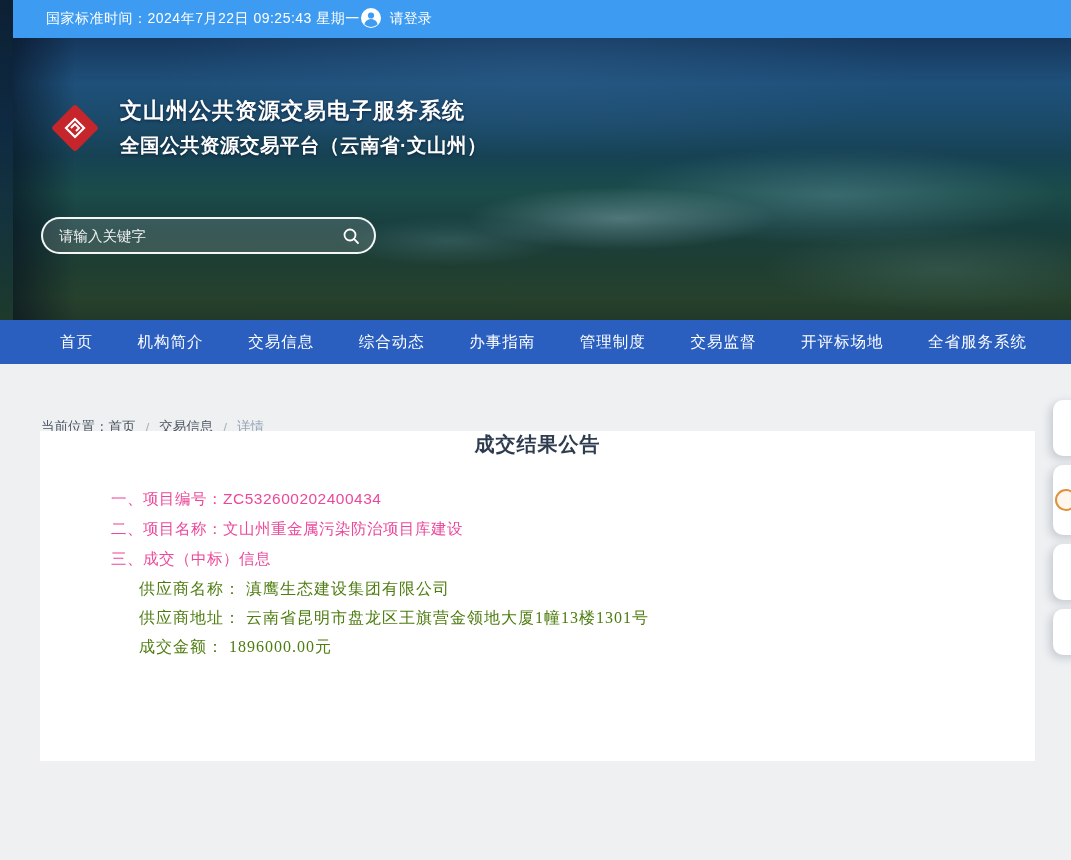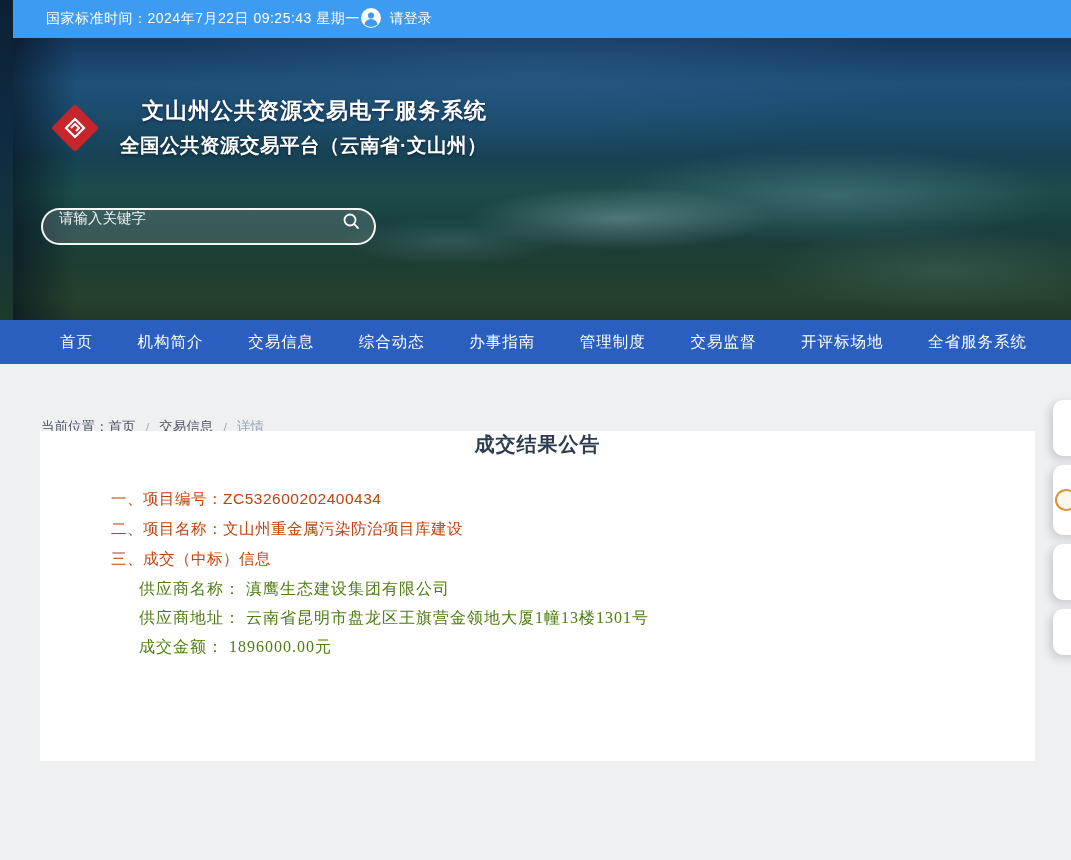--- a/index.html
+++ b/index.html
@@ -25,26 +25,26 @@
       radial-gradient(ellipse 320px 70px at 78% 56%, rgba(125,175,195,.30), transparent 70%),
       radial-gradient(ellipse 160px 35px at 42% 72%, rgba(110,155,165,.25), transparent 70%),
       radial-gradient(ellipse 260px 60px at 88% 82%, rgba(90,130,120,.30), transparent 70%),
       radial-gradient(ellipse 500px 120px at 50% 12%, rgba(45,95,140,.45), transparent 75%),
       linear-gradient(90deg, rgba(6,16,30,.75) 0, rgba(6,16,30,0) 7%),
       linear-gradient(180deg,#16375d 0%,#1e507a 16%,#1b4a69 30%,#164253 42%,#1b4c49 55%,#183e3e 67%,#1f3e32 81%,#26412d 92%,#22392a 100%);
   }
   .brand { position:absolute; left:46px; top:58px; display:flex; align-items:center; gap:16px; }
   .brand-logo { width:58px; height:58px; flex:none; }
   .brand-text { color:#fff; text-shadow:0 1px 3px rgba(0,0,30,.55); }
-  .brand-line1 { font-size:22px; font-weight:bold; letter-spacing:1px;text-align:right; }
+  .brand-line1 { font-size:22px; font-weight:bold; letter-spacing:1px; }
   .brand-line2 { font-size:19.5px; font-weight:bold; letter-spacing:.5px; margin-top:6px; }
 
-  .search-wrap { position:absolute; left:41px; top:170px; width:335px; height:37px;
+  .search-wrap { position:absolute; left:41px; top:179px; width:335px; height:37px;
     border:2px solid rgba(255,255,255,.95); border-radius:19px;
-    background:rgba(255,255,255,.14); display:flex; align-items:flex-start; padding:0 12px 0 16px; }
+    background:rgba(255,255,255,.14); display:flex; align-items:center; padding:0 12px 0 16px; }
   .search-input { flex:1; background:transparent; border:none; outline:none;
     color:#fff; font-size:14.5px; font-family:inherit; }
   .search-input::placeholder { color:rgba(255,255,255,.92); }
   .search-btn { width:22px; height:22px; flex:none; cursor:pointer; display:flex; align-items:center; justify-content:center; }
 
   
   .nav { height:44px; background:#2a5fc0; display:flex; align-items:center;
     justify-content:space-between; padding:0 44px 0 60px; position:relative; z-index:3; }
   .nav-item { color:#fff; font-size:15.5px; letter-spacing:1px; cursor:pointer; white-space:nowrap; }
 
@@ -61,21 +61,21 @@
     box-shadow:0 10px 14px -12px rgba(60,70,90,.25); }
   .card-title { text-align:center; padding-top:31px; font-size:18px; font-weight:bold; color:#3a3f46; letter-spacing:.5px; }
   .print-btn { position:absolute; right:47px; top:39px; font-size:15.5px; color:#4e5866; cursor:pointer; letter-spacing:2px; }
   .card-meta { display:flex; justify-content:center; gap:46px; margin-top:26px;
     font-size:14px; color:#9b9b9b; }
   .card-body { background:#fff; height:330px; padding:0 36px; }
   .content-title { text-align:center; font-size:20px; font-weight:bold; color:#2e3c50; letter-spacing:1px; }
   .content-title.l1 { padding-top:76px; }
   .content-title.l2 { margin-top:22px; }
   .content-lines { margin-top:26px; padding-left:35px; }
-  .c-line { font-size:15.5px; color:#c2410c; line-height:30px; letter-spacing:.5px; }
+  .c-line { font-size:15.5px; color:#ec4899; line-height:30px; letter-spacing:.5px; }
   .d-line { font-family:"Liberation Serif","DejaVu Serif",serif; font-size:16px; color:#4d7c0f;
     line-height:29px; padding-left:28px; letter-spacing:1px; }
 
   
   .float-stack { position:absolute; right:-16px; top:400px; width:34px; z-index:6; }
   .float-card { width:34px; background:#fff; border-radius:10px;
     box-shadow:-3px 3px 8px rgba(90,100,120,.28); margin-bottom:9px;
     display:flex; align-items:center; justify-content:flex-start; cursor:pointer; }
   .fc1 { height:56px; }
   .fc2 { height:70px; padding-left:2px; }

